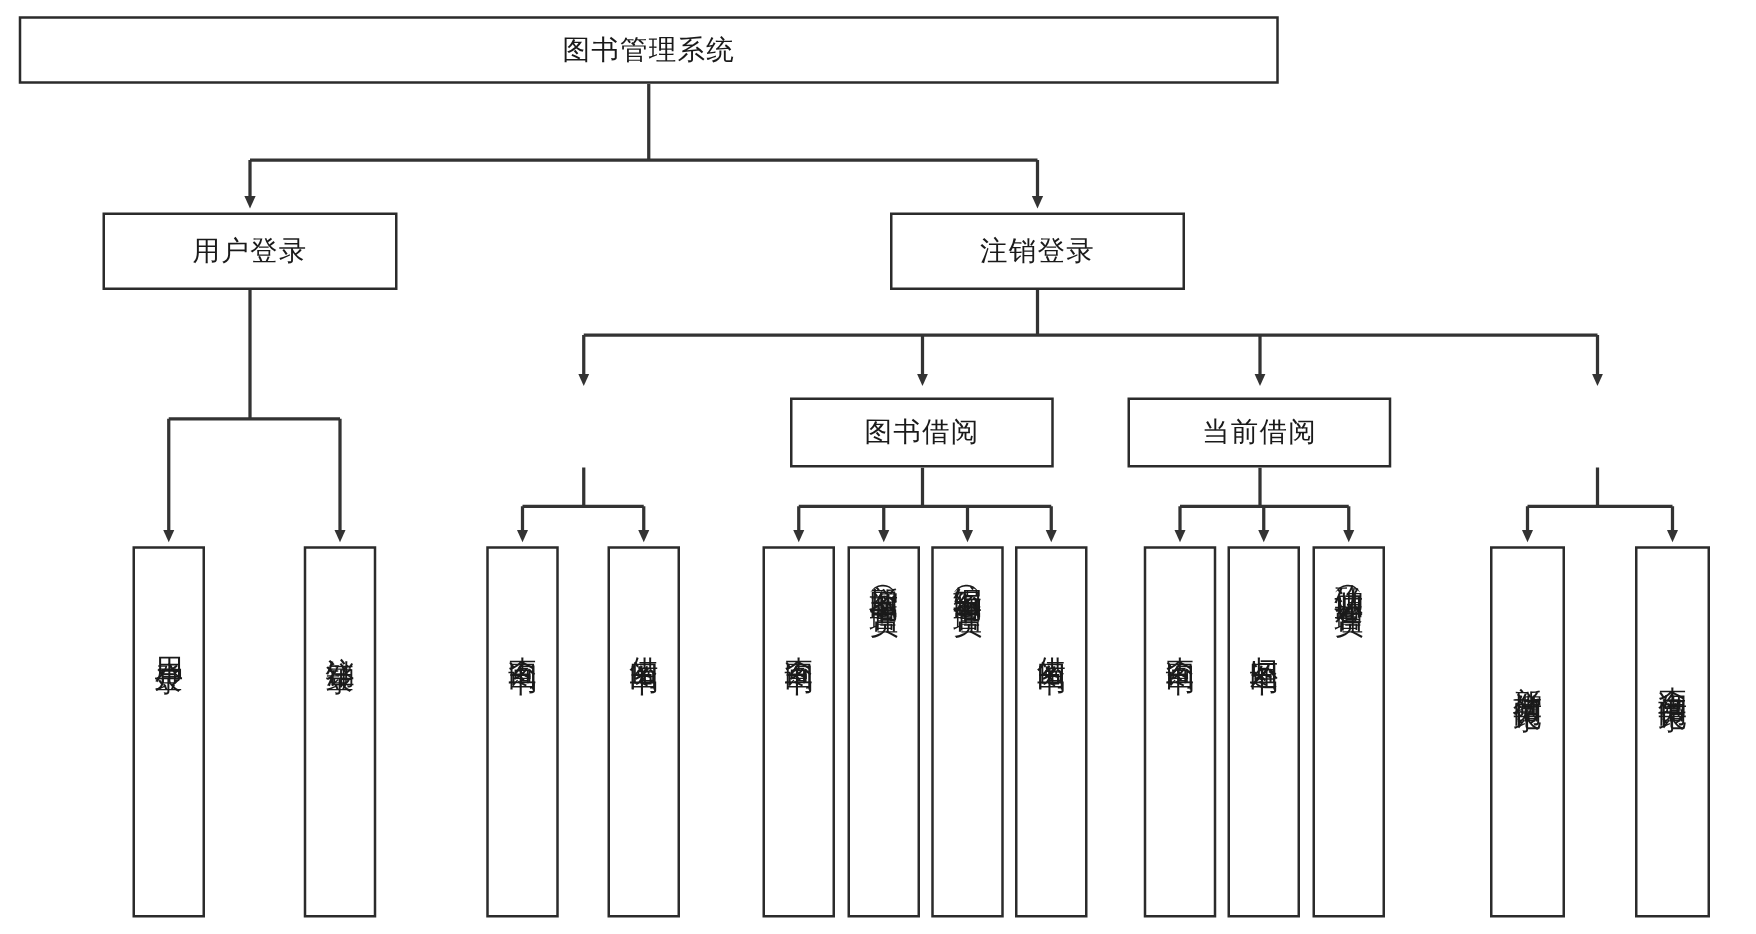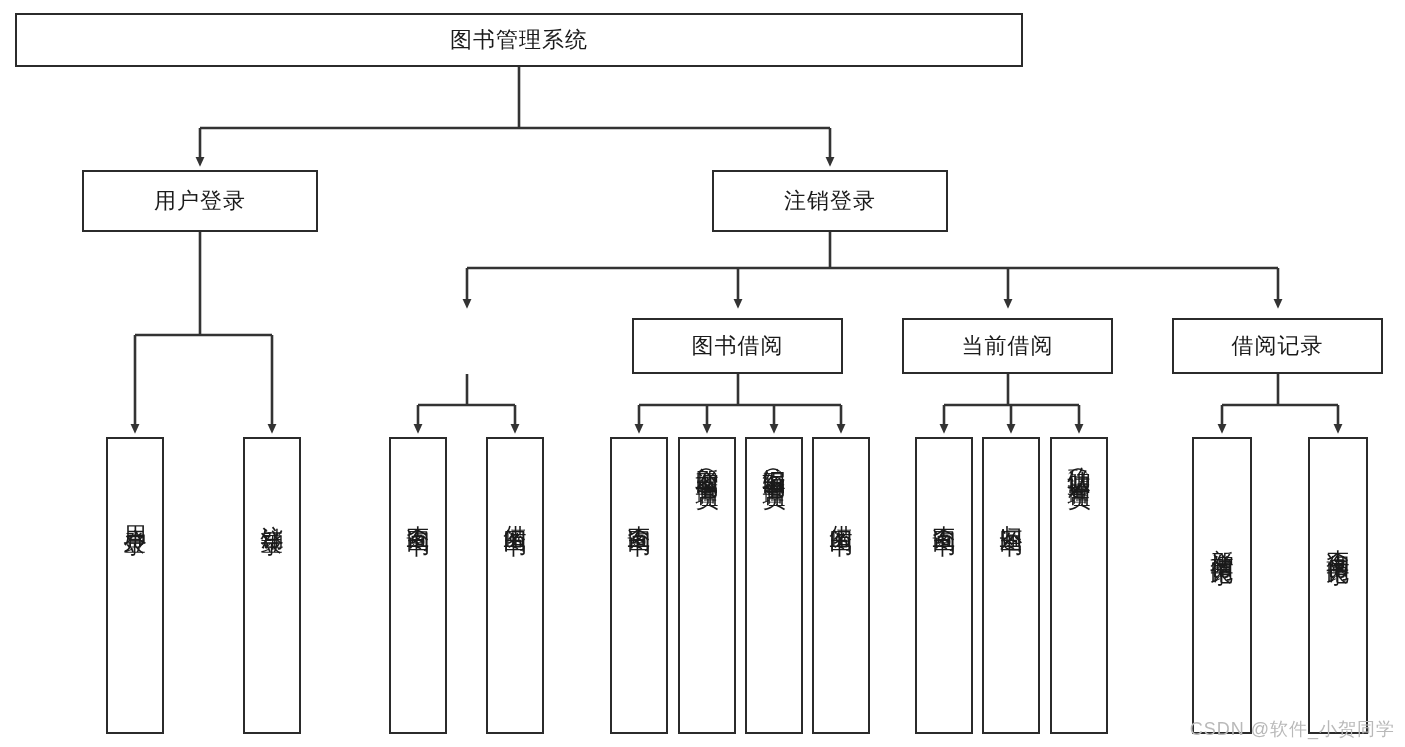--- a/index.html
+++ b/index.html
@@ -141,23 +141,20 @@
   <div class="node horiz" style="left:712px; top:170px; width:236px; height:62px;">
     <span class="node-label">注销登录</span>
   </div>
 
   <div class="node horiz" style="left:632px; top:318px; width:211px; height:56px;">
     <span class="node-label">图书借阅</span>
   </div>
   <div class="node horiz" style="left:902px; top:318px; width:211px; height:56px;align-items:center;">
     <span class="node-label">当前借阅</span>
   </div>
-  <div class="node horiz" style="left:1172px; top:318px; width:211px; height:56px;">
-    <span class="node-label">借阅记录</span>
-  </div>
 
   <div class="node vert mid" style="left:106px; top:437px; width:58px; height:297px;">
     <span class="node-label">用户登录</span>
   </div>
   <div class="node vert mid" style="left:243px; top:437px; width:58px; height:297px;">
     <span class="node-label">注销登录</span>
   </div>
 
   <div class="node vert mid" style="left:389px; top:437px; width:58px; height:297px;">
     <span class="node-label">查询图书</span>
@@ -189,14 +186,13 @@
     <span class="node-label">确认归还（管理员）</span>
   </div>
 
   <div class="node vert midshort" style="left:1192px; top:437px; width:60px; height:297px;">
     <span class="node-label">新增借阅记录</span>
   </div>
   <div class="node vert midshort" style="left:1308px; top:437px; width:60px; height:297px;">
     <span class="node-label">查询借阅记录</span>
   </div>
 
-  <div id="watermark">CSDN @软件_小贺同学</div>
 </div>
 
 </body></html>

